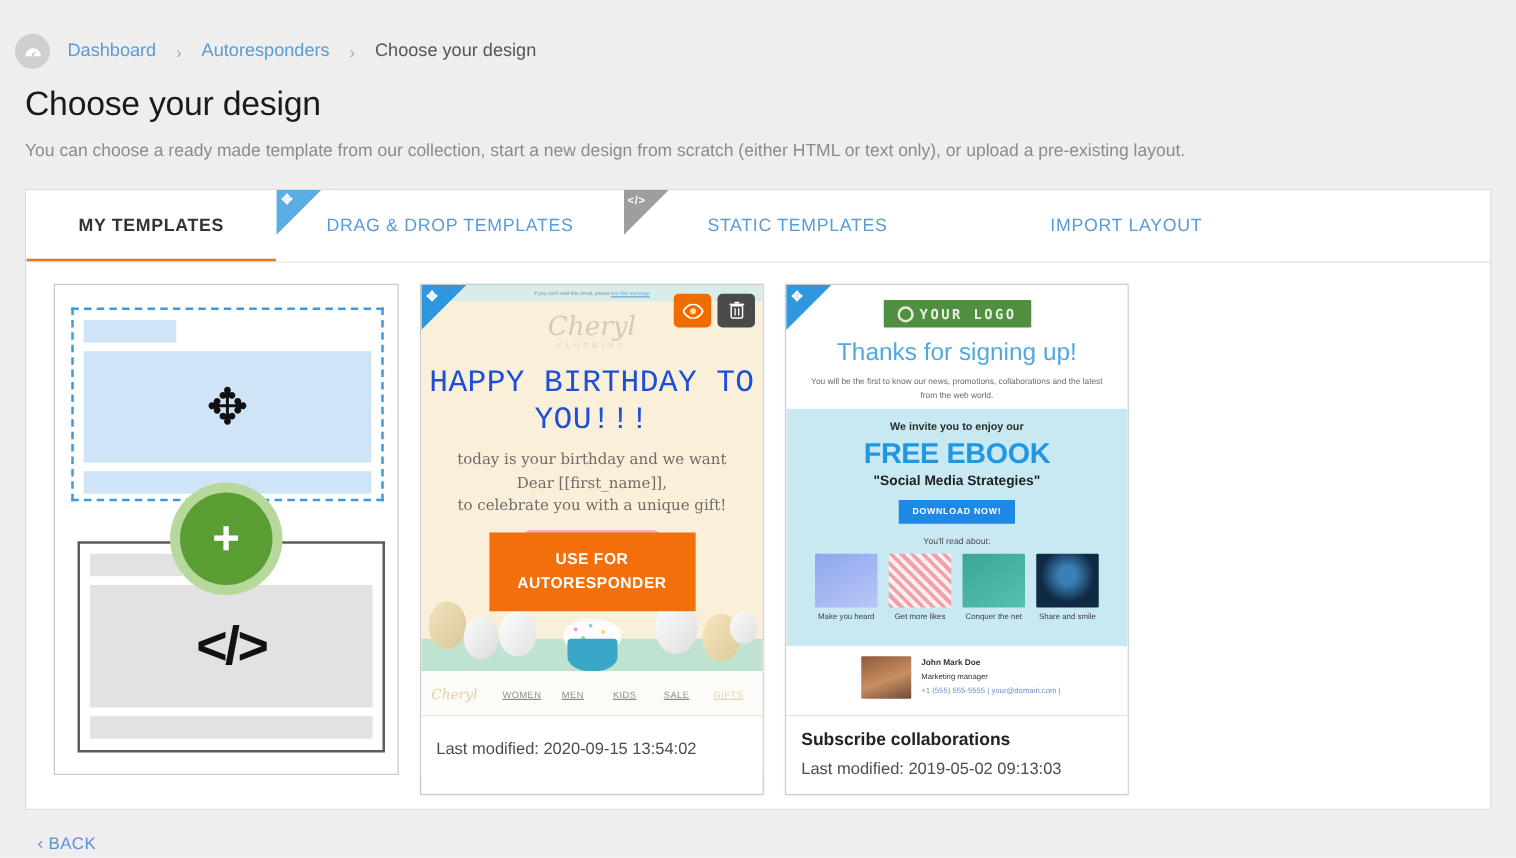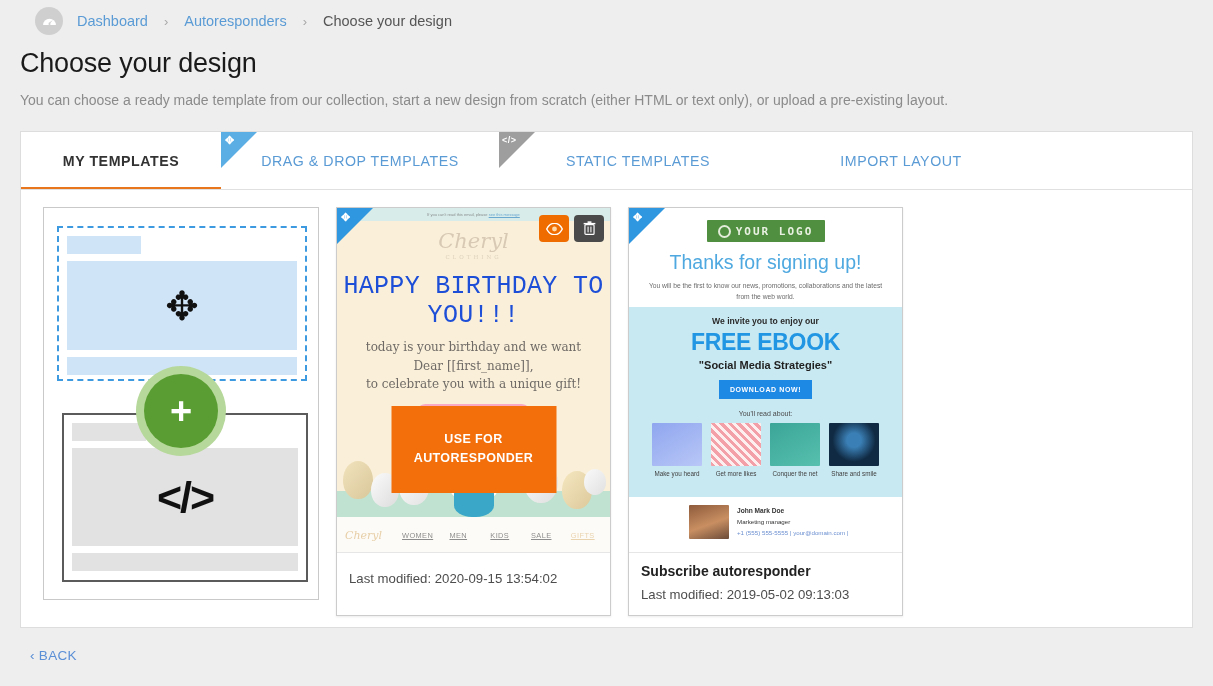--- a/index.html
+++ b/index.html
@@ -8,22 +8,23 @@
     width: 1213px; height: 686px;
     background: #eeeeee;
     font-family: "Liberation Sans", sans-serif;
     overflow: hidden;
   }
 
   
   .breadcrumb {
     display: flex; align-items: center;
     height: 42px;
-    padding-left: 35px;
+    padding-left: 12px;
     gap: 0px;
+    margin-top: 20px;
   }
   .bc-icon {
     width: 28px; height: 28px; border-radius: 50%;
     background: #cfcfcf;
     display: flex; align-items: center; justify-content: center;
     margin-right: 14px;
     flex: none;
   }
   .bc-link {
     color: #5a9bd5; font-size: 14.5px; text-decoration: none;
@@ -211,21 +212,21 @@
   .use-btn {
     position: absolute;
     left: 50%; top: 198px;
     transform: translateX(-50%);
     width: 165px;
     background: #f26f0c;
     color: #fff;
     font-size: 12.5px;
     font-weight: bold;
     text-align: center;
-    padding: 24px 6px;
+    padding: 12px 6px;
     line-height: 1.55;
     letter-spacing: .4px;
     z-index: 5;
     cursor: pointer;
   }
   .tcard-meta { padding: 10px 12px 13px 12px; background: #fff; }
   .tcard-name { font-size: 14px; font-weight: bold; color: #222; }
   .tcard-mod { font-size: 13.2px; color: #4d4d4d; margin-top: 8px; }
 
   
@@ -529,21 +530,21 @@
           </div>
         </div>
 
         <span class="tcard-ribbon">
           <span class="tri"></span>
           <span class="glyph">✥</span>
         </span>
       </div>
 
       <div class="tcard-meta">
-        <div class="tcard-name">Subscribe autoresponder</div>
+        <div class="tcard-name">Subscribe collaborations</div>
         <div class="tcard-mod">Last modified: 2019-05-02 09:13:03</div>
       </div>
     </div>
 
   </div>
 </div>
 
 <div class="footer">
   <a class="back-link" href="#">
     <span>‹</span>

